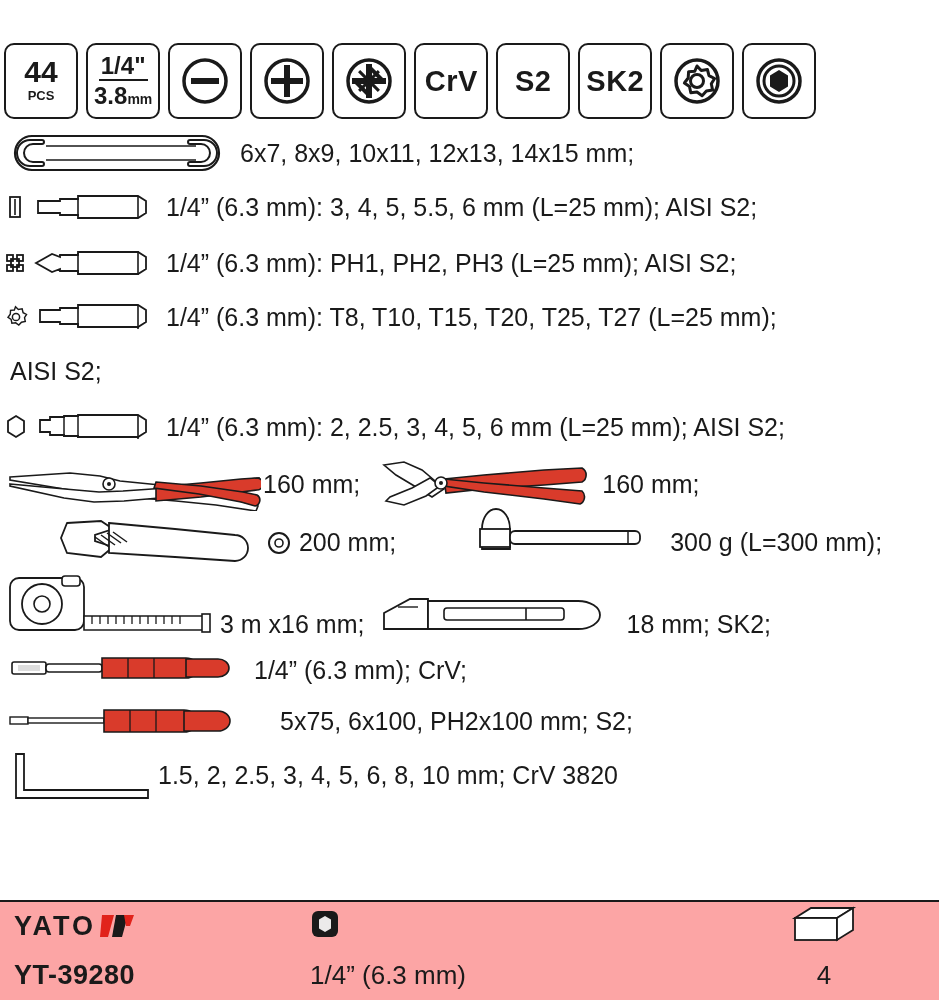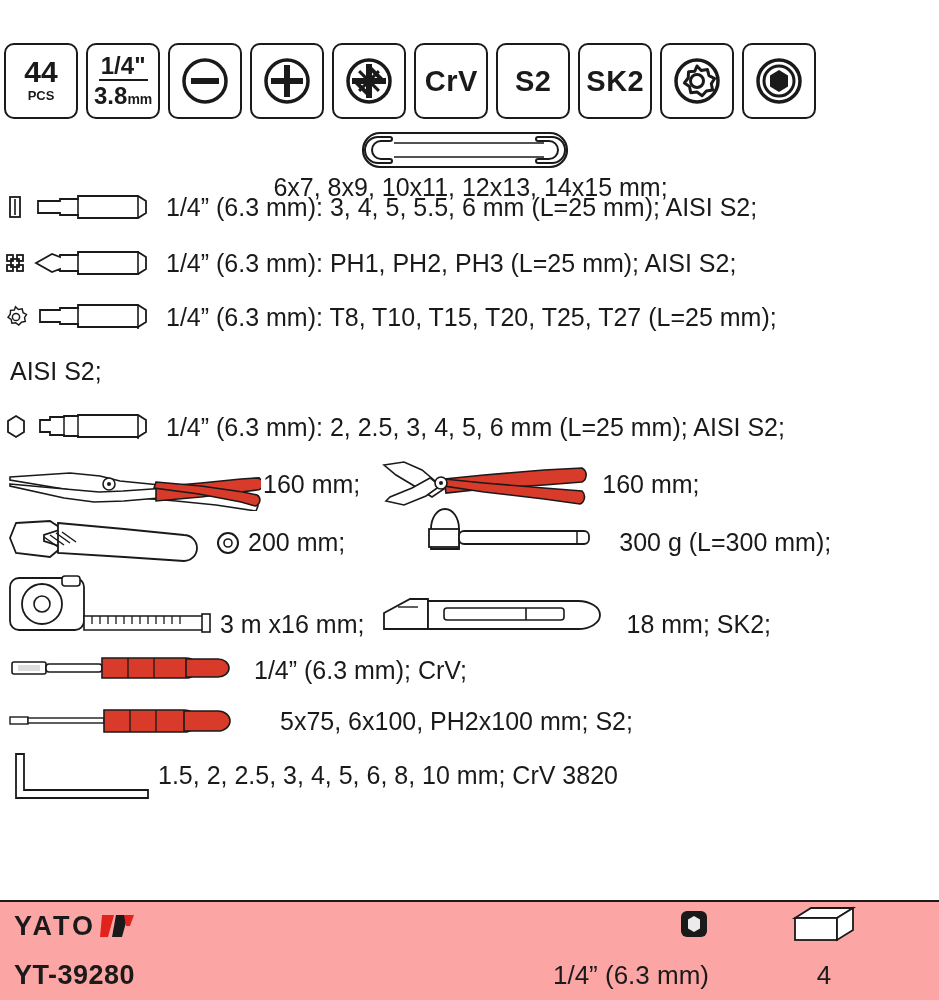--- a/index.html
+++ b/index.html
@@ -101,21 +101,21 @@
     background: #fca5a5;
     box-sizing: border-box;
   }
   .footer-top, .footer-bot {
     display: flex;
     align-items: center;
     height: 48px;
   }
   .footer-bot { height: 50px; }
   .fcol-1 { width: 310px; display: flex; align-items: center; justify-content: flex-start; padding-left: 14px; box-sizing: border-box; }
-  .fcol-2 { flex: 1; display: flex; align-items: center; justify-content: flex-end; }
+  .fcol-2 { flex: 1; display: flex; align-items: center; justify-content: flex-start; }
   .fcol-3 { width: 230px; display: flex; align-items: center; justify-content: center; }
   .brand {
     display: flex;
     align-items: center;
     gap: 4px;
   }
   .brand-text {
     font-size: 27px;
     font-weight: bold;
     letter-spacing: 3px;
@@ -208,21 +208,21 @@
         <circle cx="26" cy="26" r="15" fill="none" stroke="#1a1a1a" stroke-width="3"></circle>
         <polygon points="26,15 35,20.5 35,31.5 26,37 17,31.5 17,20.5" fill="#1a1a1a"></polygon>
       </svg>
     </span>
   </div>
 
 </div>
 
 <div class="content">
 
-  <div class="line" style="height:52px;flex-direction:column;">
+  <div class="line" style="height:52px;">
     <span class="ic">
       <svg width="232" height="46" viewBox="0 0 232 46">
         <path d="M26 6 a15 15 0 0 0 0 34 l170 0 a15 15 0 0 0 0 -34 z" fill="none" stroke="#1a1a1a" stroke-width="2.2"></path>
         <path d="M24 10 a11 11 0 0 0 0 26 l12 0 a2 2 0 0 0 0 -4 l-9 0 a7.5 7.5 0 0 1 0 -18 l9 0 a2 2 0 0 0 0 -4 z" fill="#fff" stroke="#1a1a1a" stroke-width="2"></path>
         <path d="M198 10 a11 11 0 0 1 0 26 l-14 0 a2 2 0 0 1 0 -4 l11 0 a7.5 7.5 0 0 0 0 -18 l-11 0 a2 2 0 0 1 0 -4 z" fill="#fff" stroke="#1a1a1a" stroke-width="2"></path>
         <path d="M40 16 l150 0 M40 30 l150 0" stroke="#1a1a1a" stroke-width="1.6" fill="none"></path>
       </svg>
     </span>
     <span class="txt">6x7, 8x9, 10x11, 12x13, 14x15 mm;</span>
   </div>
@@ -303,21 +303,21 @@
         <path d="M8 44 l18 4 l22 -9 l14 -10 l-10 -8 l-18 10 l-22 9z" fill="#fff" stroke="#1a1a1a" stroke-width="1.6"></path>
         <path d="M66 22 l40 -4 l60 -5 l38 -2 a8 8 0 0 1 0 14 l-38 3 l-60 4 l-38 4z" fill="#d93b2b" stroke="#1a1a1a" stroke-width="1.6"></path>
         <path d="M66 30 l40 4 l60 5 l38 3 a8 8 0 0 1 -2 13 l-36 -5 l-60 -7 l-40 -6z" fill="#d93b2b" stroke="#1a1a1a" stroke-width="1.6" transform="translate(0,-8)"></path>
         <circle cx="63" cy="26" r="6" fill="#fff" stroke="#1a1a1a" stroke-width="1.6"></circle>
         <circle cx="63" cy="26" r="2" fill="#1a1a1a"></circle>
       </svg>
     </span>
     <span class="txt">160 mm;</span>
   </div>
 
-  <div class="line" style="height:58px;">
+  <div class="line" style="height:58px;justify-content:center;">
     <span class="ic">
       <svg width="240" height="54" viewBox="0 0 240 54">
         <path d="M10 8 l34 -2 l12 8 l-18 6 l0 6 l18 6 l-12 10 l-34 -4 l-6 -15z" fill="#fff" stroke="#1a1a1a" stroke-width="1.8"></path>
         <path d="M52 12 l66 6 l60 6 a13 13 0 0 1 0 26 l-60 -4 l-66 -4 z" fill="#fff" stroke="#1a1a1a" stroke-width="1.8" transform="translate(0,-4)"></path>
         <circle cx="222" cy="28" r="10" fill="none" stroke="#1a1a1a" stroke-width="2"></circle>
         <circle cx="222" cy="28" r="4" fill="none" stroke="#1a1a1a" stroke-width="1.6"></circle>
         <g stroke="#1a1a1a" stroke-width="1.5">
           <line x1="38" y1="22" x2="52" y2="32"></line>
           <line x1="44" y1="20" x2="58" y2="30"></line>
           <line x1="50" y1="18" x2="64" y2="28"></line>

